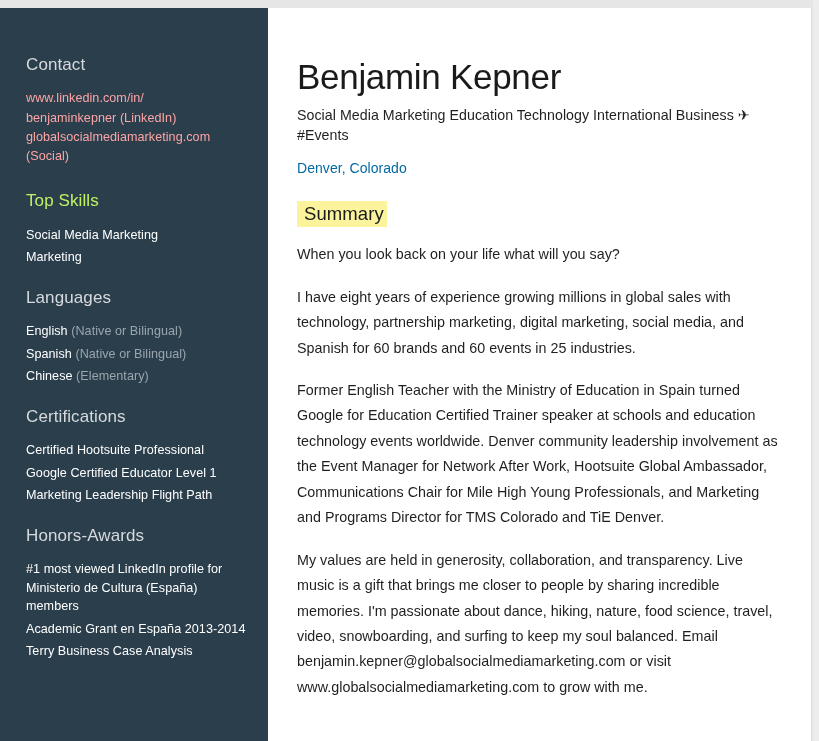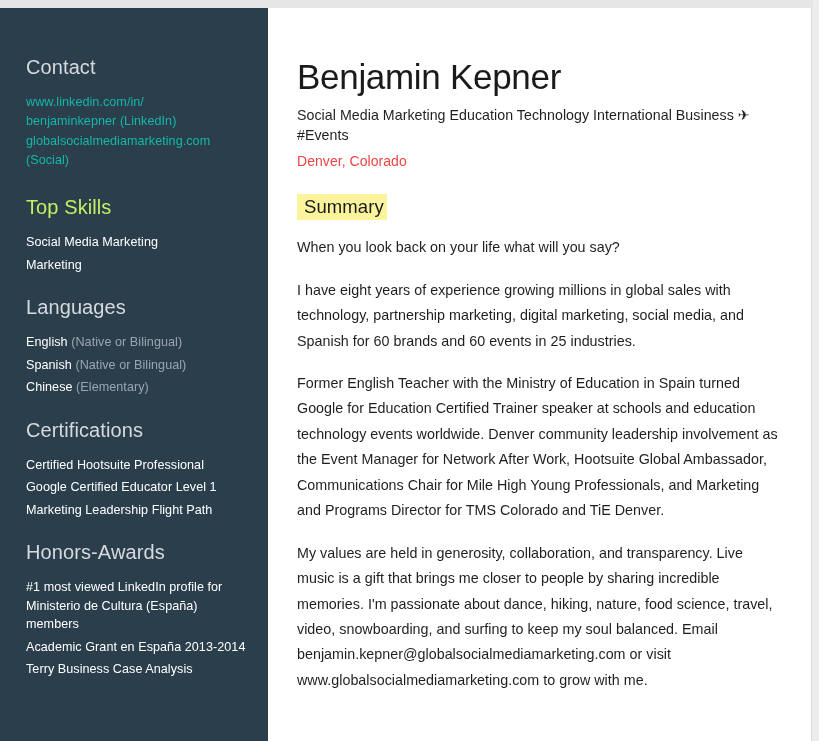--- a/index.html
+++ b/index.html
@@ -51,21 +51,21 @@
     left: 0;
     top: 0;
     width: 268px;
     height: 733px;
     background: #2b3e4c;
     padding: 47px 18px 0 26px;
     color: #ffffff;
   }
 
   .side-heading {
-    font-size: 20px;
+    font-size: 17px;
     font-weight: 400;
     color: #d6dade;
     letter-spacing: 0.1px;
     margin: 0 0 14px 0;
     line-height: 1.2;
   }
 
   .side-heading.accent {
     color: #bef264;
   }
@@ -82,21 +82,21 @@
     letter-spacing: 0.05px;
   }
 
   .side-item .muted {
     color: #9aa6ae;
   }
 
   .contact-block {
     font-size: 12.6px;
     line-height: 1.53;
-    color: #14b8a6;
+    color: #fca5a5;
     letter-spacing: 0.05px;
     margin-bottom: 0;
   }
 
   .contact-line { display: block; }
 
   
   #main {
     position: absolute;
     left: 268px;
@@ -115,27 +115,27 @@
     letter-spacing: -0.3px;
     margin-bottom: 9px;
   }
 
   #headline {
     font-size: 14.2px;
     font-weight: 400;
     color: #1f1f1f;
     line-height: 1.36;
     letter-spacing: 0.05px;
-    margin-bottom: 6px;
+    margin-bottom: 13px;
     max-width: 460px;
   }
 
   #location {
     font-size: 14px;
-    color: #ef4444;
+    color: #0369a1;
     line-height: 1.45;
     letter-spacing: 0.05px;
     margin-bottom: 23px;
   }
 
   #summary-heading {
     display: inline-block;
     font-size: 18.5px;
     font-weight: 400;
     color: #1a1a1a;

